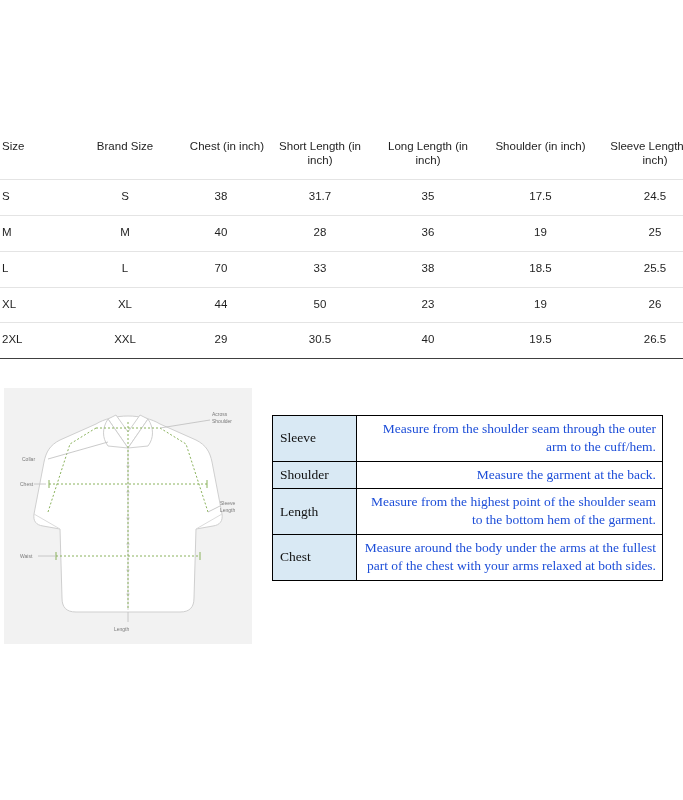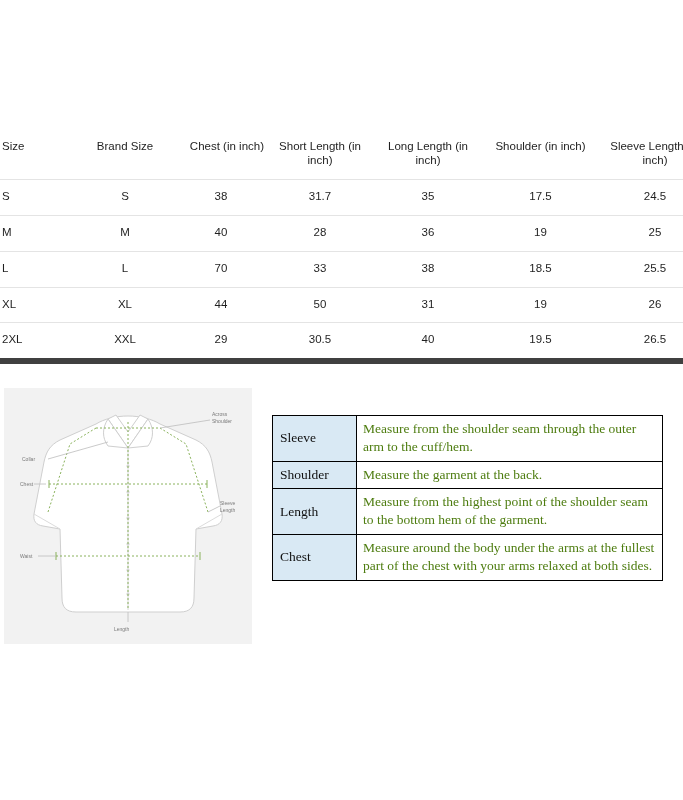--- a/index.html
+++ b/index.html
@@ -44,21 +44,21 @@
   }
   table.size-table td {
     font-size: 11.5px;
     color: #1f1f1f;
     text-align: center;
     padding: 10px 2px 11px 2px;
     border-top: 1px solid #e4e4e4;
     line-height: 1.2;
   }
   table.size-table tbody tr:last-child td {
-    border-bottom: 6px solid #404040;
+    border-bottom: 1px solid #404040;
   }
 
   
   .bottom-panel {
     position: absolute;
     left: 4px;
     top: 388px;
     width: 659px;
     height: 256px;
   }
@@ -100,24 +100,25 @@
   }
   table.def-table td.term {
     width: 76px;
     background: #d9e9f4;
     font-size: 13.5px;
     color: #111111;
     padding: 4px 0 4px 7px;
   }
   table.def-table td.desc {
     font-size: 13.5px;
-    color: #4d7c0f;
+    color: #1d4ed8;
     padding: 4px 6px 5px 6px;
     line-height: 1.32;
     background: #ffffff;
+    text-align: right;
   }
 </style>
 </head>
 <body>
 
 <div class="size-table-wrap">
   <table class="size-table">
     <thead>
       <tr>
         <th class="first-col" style="width:70px;">Size</th>
@@ -155,21 +156,21 @@
         <td>33</td>
         <td>38</td>
         <td>18.5</td>
         <td>25.5</td>
       </tr>
       <tr>
         <td class="first-col">XL</td>
         <td>XL</td>
         <td>44</td>
         <td>50</td>
-        <td>31</td>
+        <td>23</td>
         <td>19</td>
         <td>26</td>
       </tr>
       <tr>
         <td class="first-col">2XL</td>
         <td>XXL</td>
         <td>29</td>
         <td>30.5</td>
         <td>40</td>
         <td>19.5</td>

